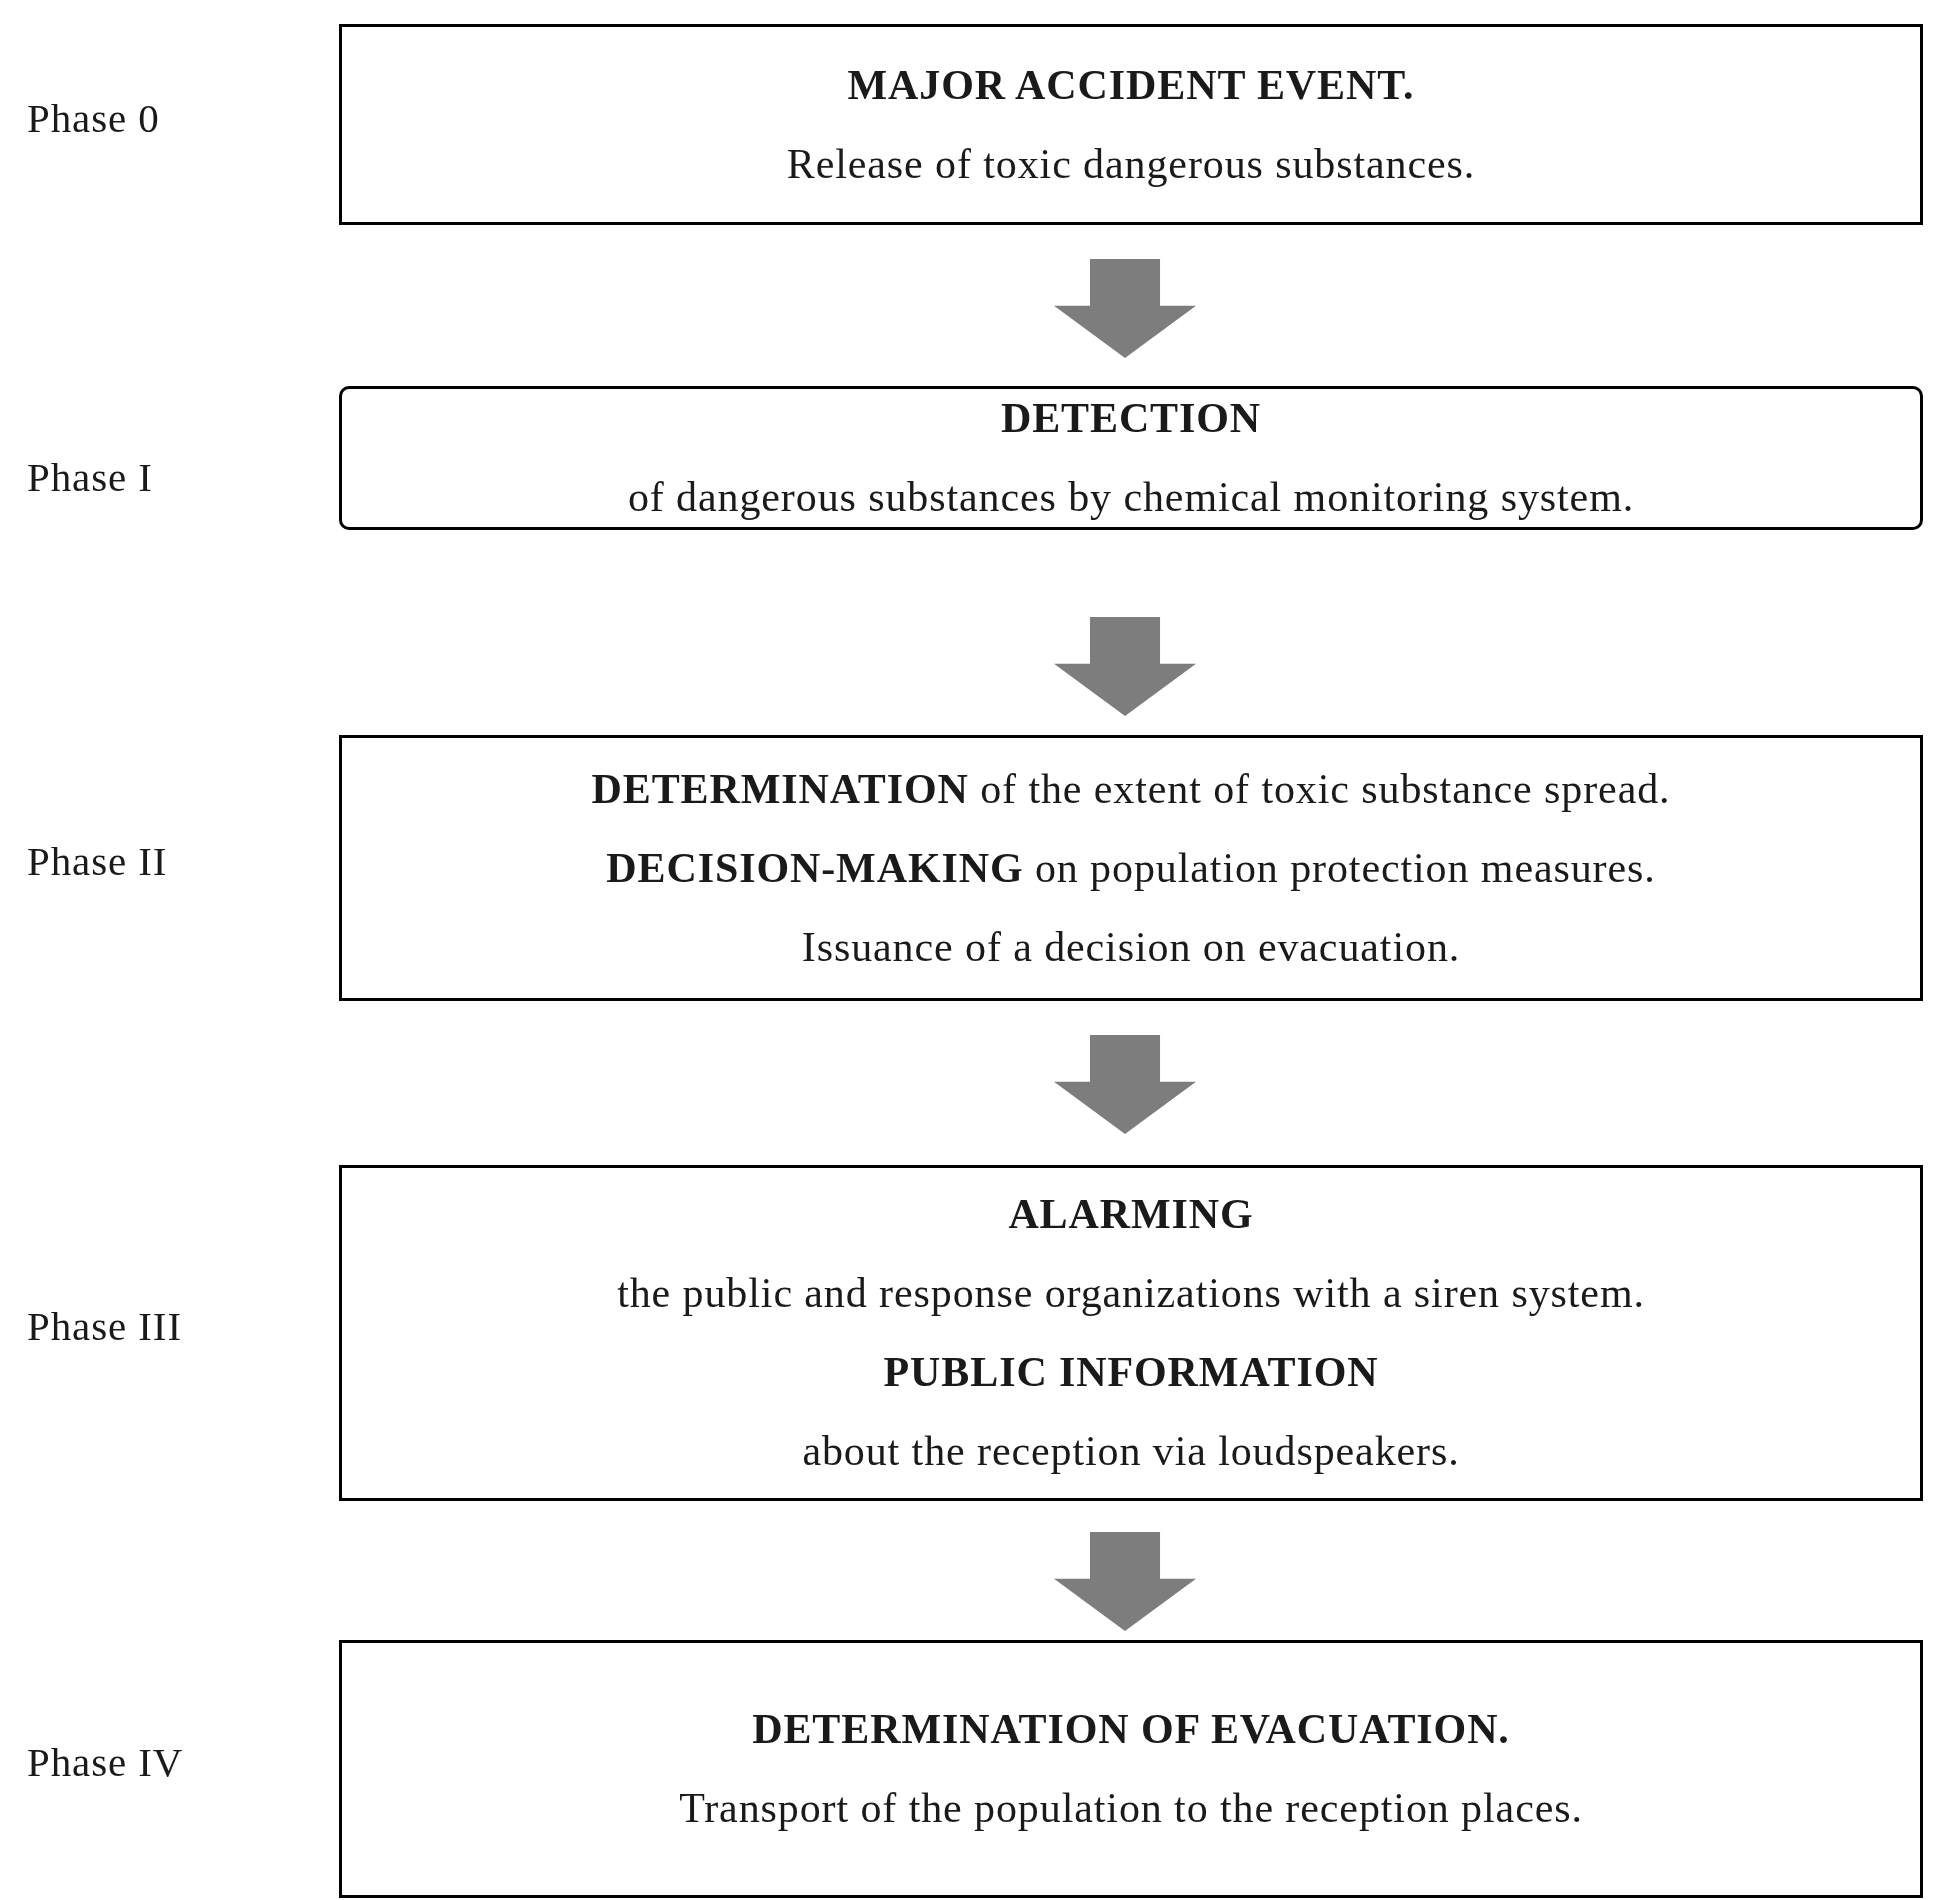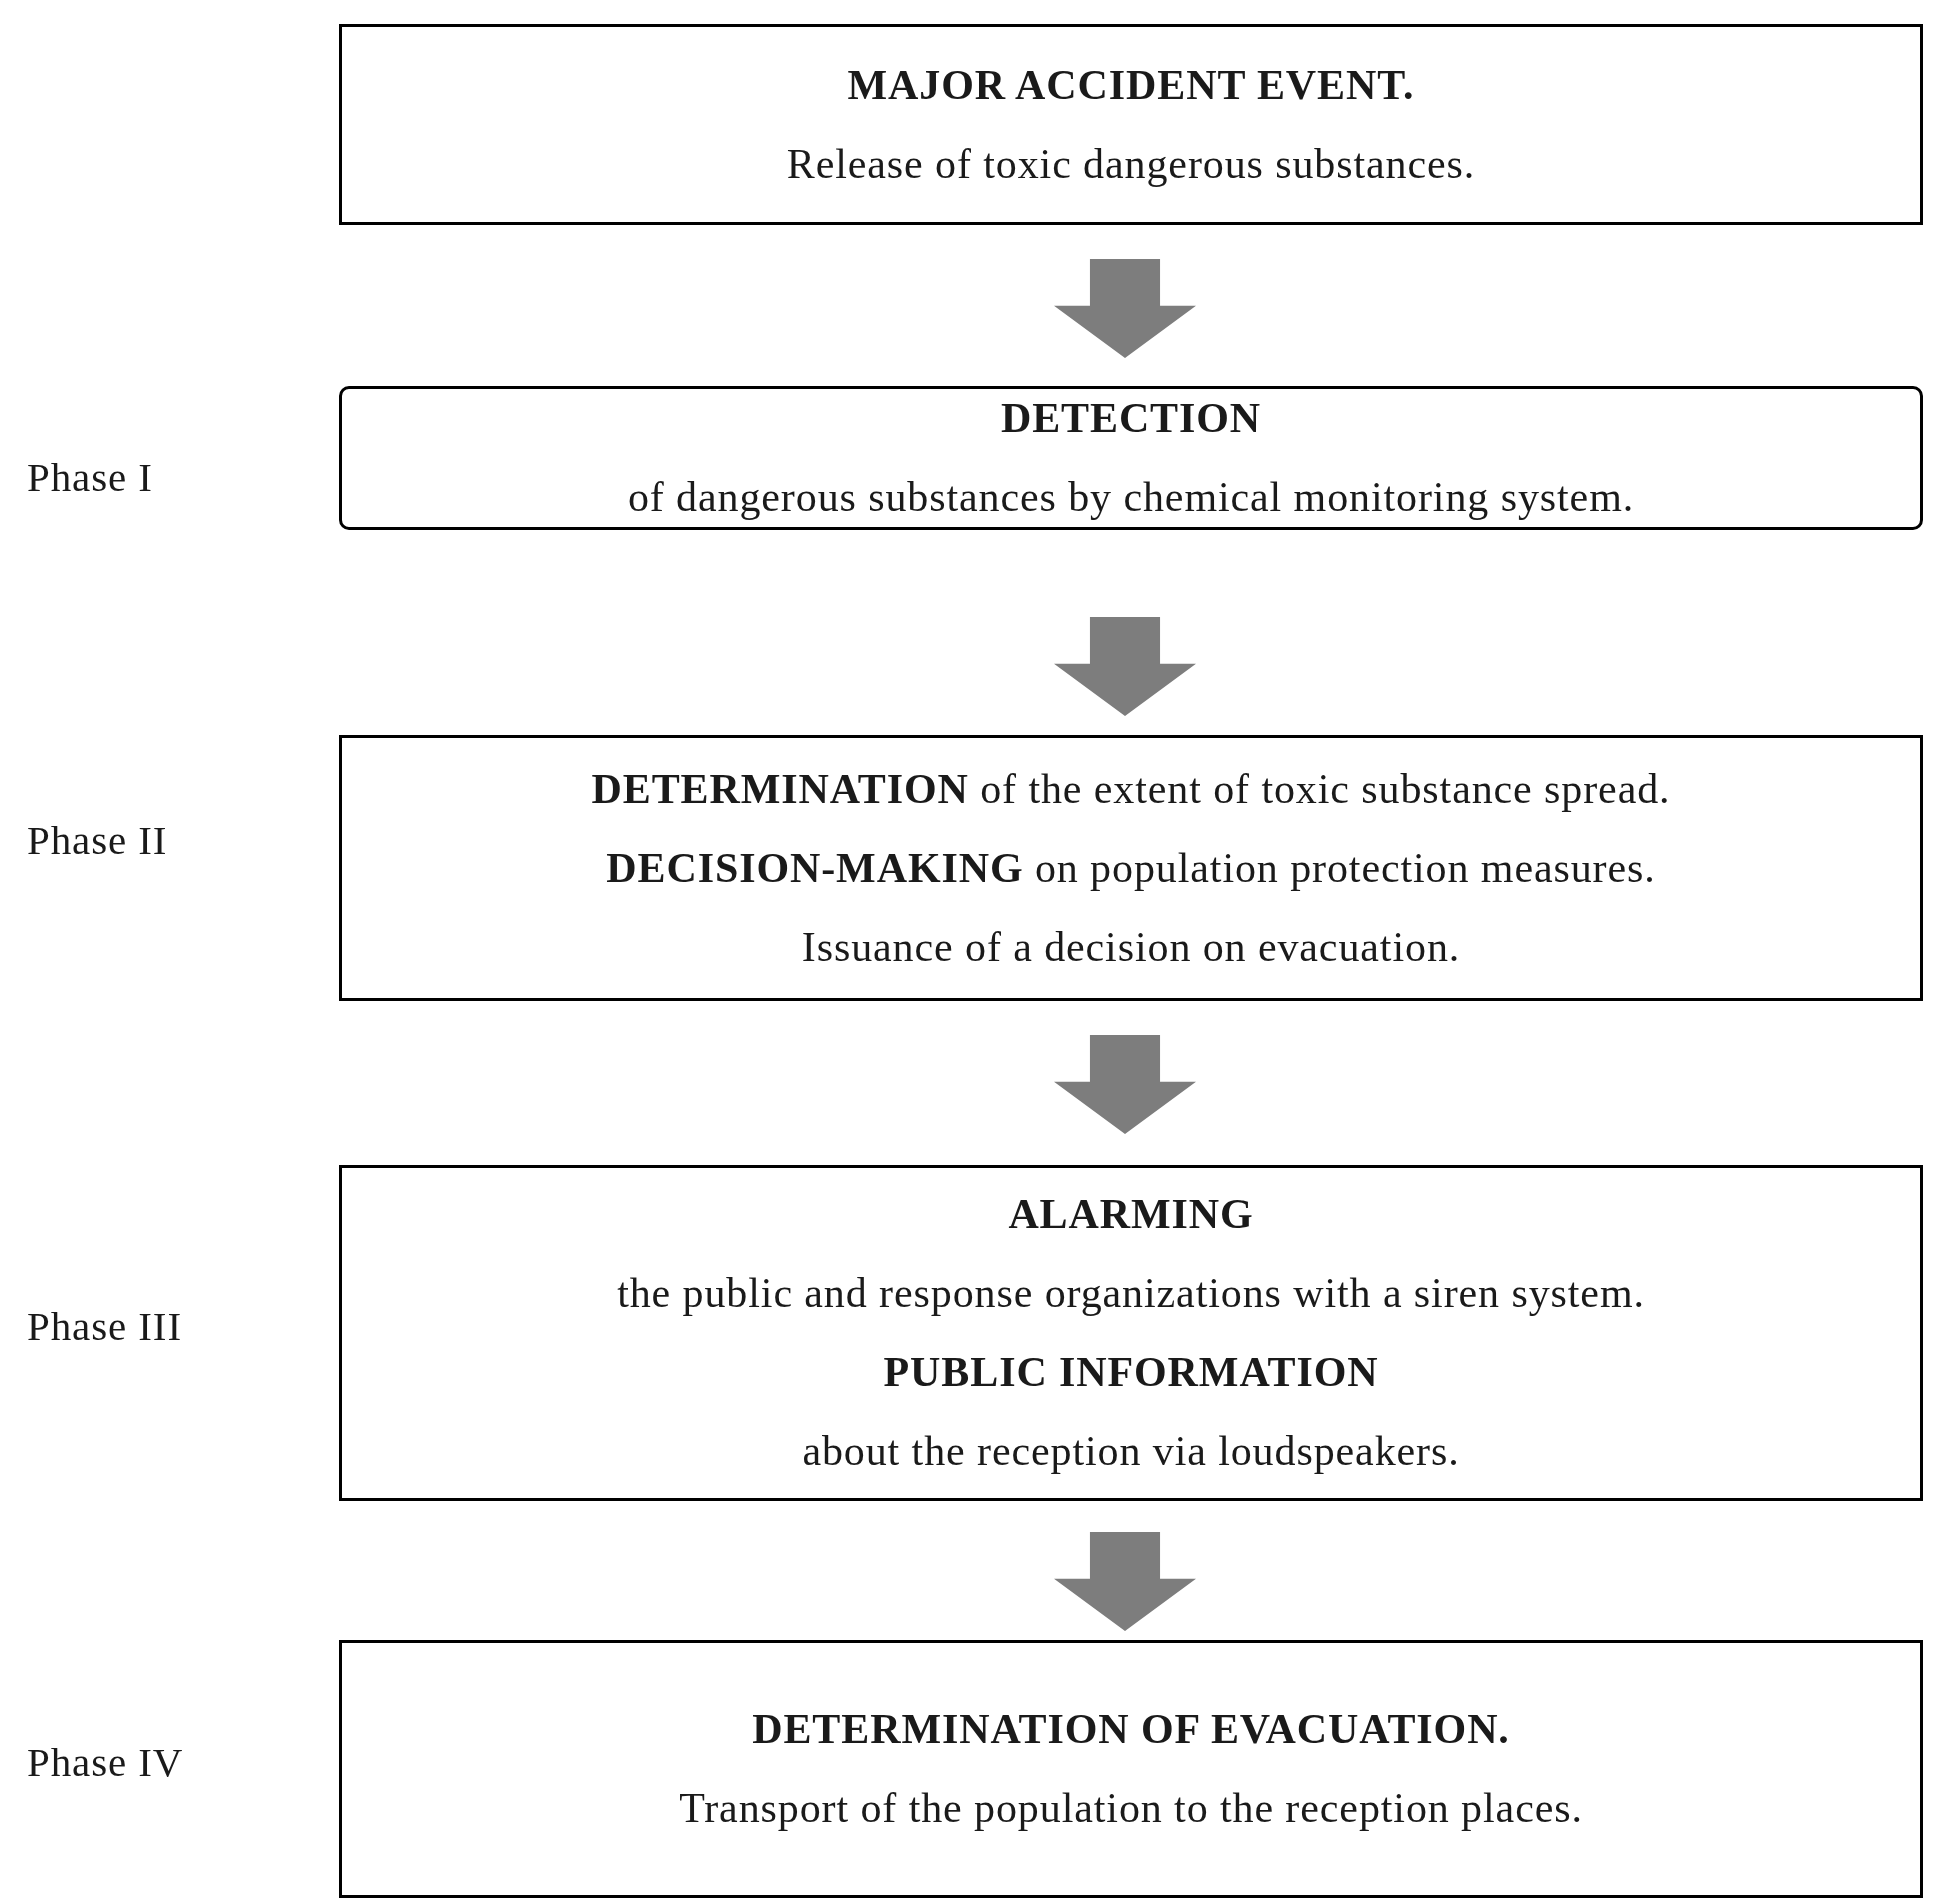--- a/index.html
+++ b/index.html
@@ -46,20 +46,21 @@
     left:1054px;width:142px;height:99px;
   }
   .arrow svg{display:block;width:142px;height:99px;}
   .arrow-shape{fill:var(--arrow);}
 </style>
 </head>
 <body>
 
 <div class="canvas">
 
+  <div class="phase-label" style="top:24px;height:201px;">Phase 0</div>
   <div class="box" style="top:24px;height:201px;">
     <div class="line"><span class="b">MAJOR ACCIDENT EVENT.</span><span></span></div>
     <div class="line"><span class="b"></span><span>Release of toxic dangerous substances.</span></div>
   </div>
 
   <div class="arrow" style="top:259px;">
     <svg viewBox="0 0 158 110" aria-hidden="true">
       <polygon class="arrow-shape" points="40,0 118,0 118,52 158,52 79,110 0,52 40,52"></polygon>
     </svg>
   </div>
@@ -69,21 +70,21 @@
     <div class="line"><span class="b">DETECTION</span><span></span></div>
     <div class="line"><span class="b"></span><span>of dangerous substances by chemical monitoring system.</span></div>
   </div>
 
   <div class="arrow" style="top:617px;">
     <svg viewBox="0 0 158 110" aria-hidden="true">
       <polygon class="arrow-shape" points="40,0 118,0 118,52 158,52 79,110 0,52 40,52"></polygon>
     </svg>
   </div>
 
-  <div class="phase-label" style="top:714px;height:266px;">Phase II</div>
+  <div class="phase-label" style="top:735px;height:266px;">Phase II</div>
   <div class="box" style="top:735px;height:266px;">
     <div class="line"><span class="b">DETERMINATION</span><span> of the extent of toxic substance spread.</span></div>
     <div class="line"><span class="b">DECISION-MAKING</span><span> on population protection measures.</span></div>
     <div class="line"><span class="b"></span><span>Issuance of a decision on evacuation.</span></div>
   </div>
 
   <div class="arrow" style="top:1035px;">
     <svg viewBox="0 0 158 110" aria-hidden="true">
       <polygon class="arrow-shape" points="40,0 118,0 118,52 158,52 79,110 0,52 40,52"></polygon>
     </svg>

